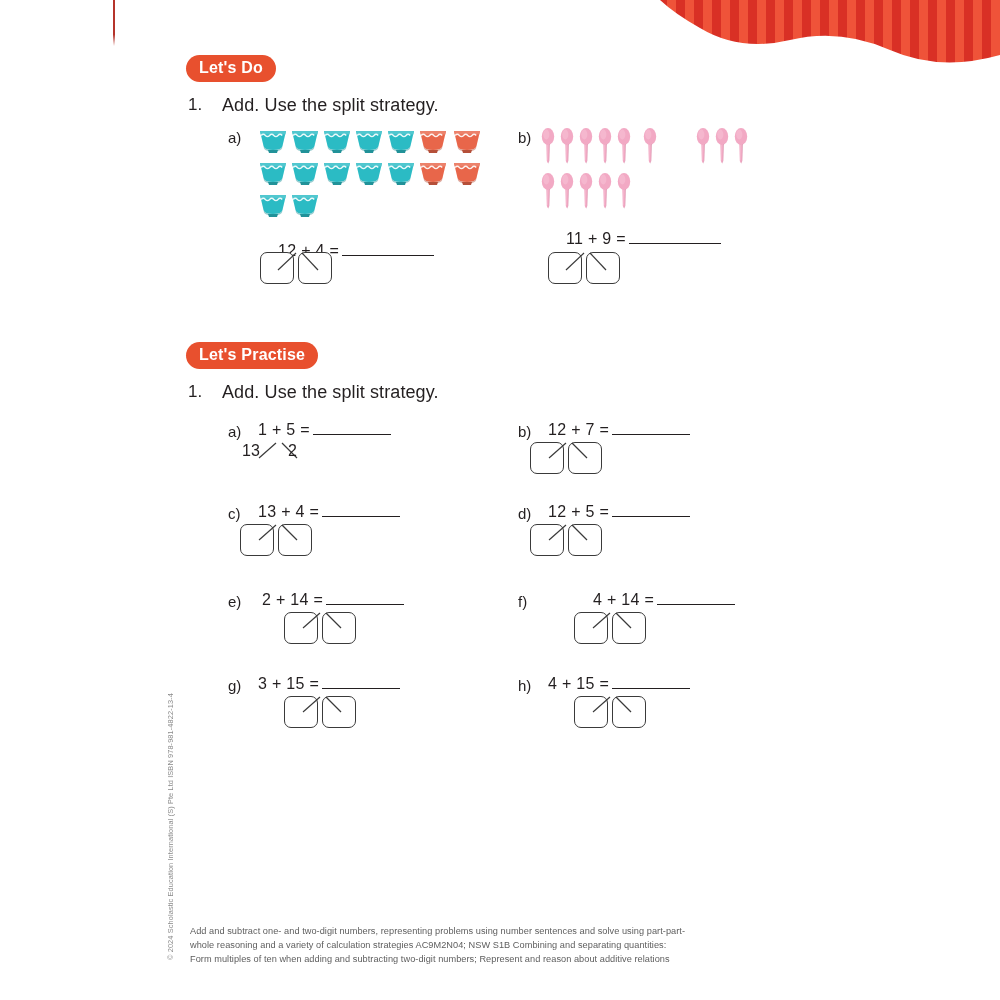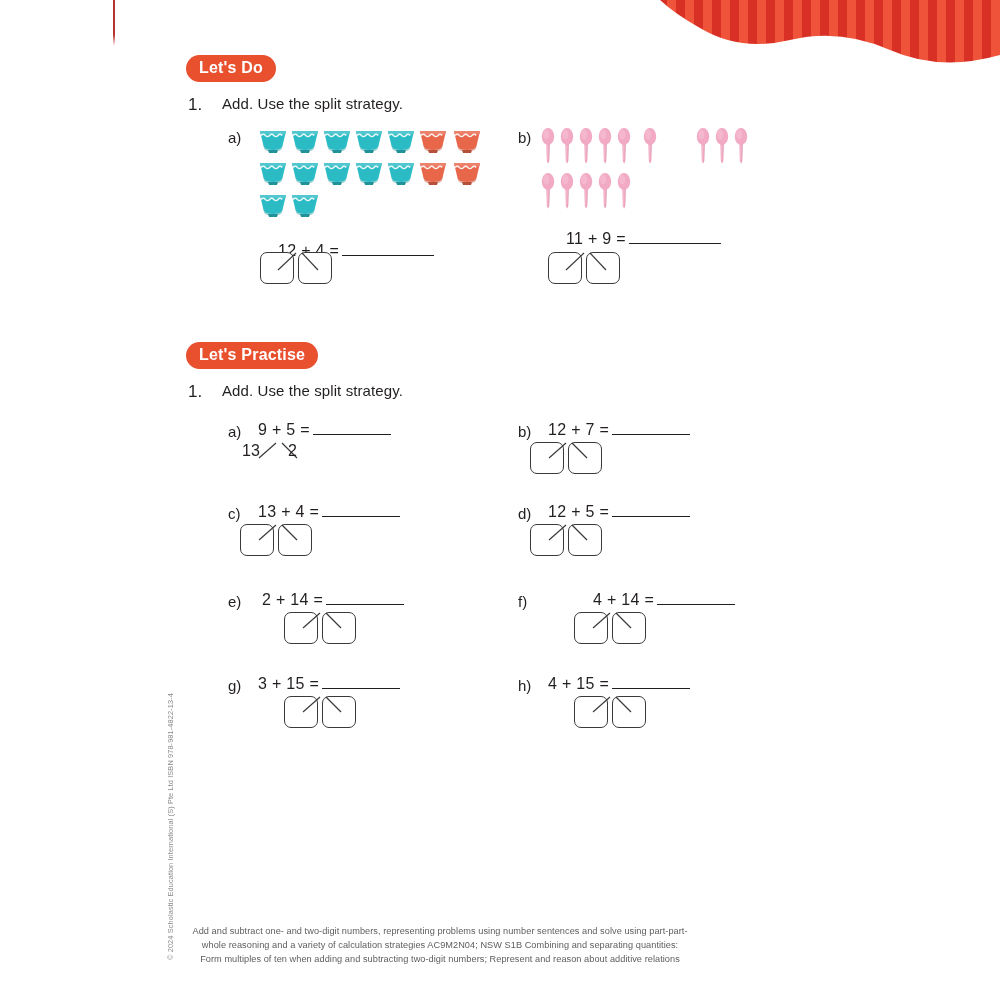--- a/index.html
+++ b/index.html
@@ -4,21 +4,21 @@
 <style>
   html,body{margin:0;padding:0;}
   body{
     width:1000px;height:1000px;
     background:#ffffff;
     font-family:"Liberation Sans", sans-serif;
     color:#231f20;
     position:relative;
     overflow:hidden;
   }
-  .page{position:absolute;inset:0;text-align:center;}
+  .page{position:absolute;inset:0;}
 
   
   .wave-wrap{position:absolute;top:0;right:0;width:360px;height:70px;overflow:hidden;}
   .wave-wrap svg{display:block;}
 
   
   .red-rule{position:absolute;left:113px;top:0;width:2px;height:46px;
     background:linear-gradient(to bottom,#b5342b 0%,#b5342b 75%,rgba(181,52,43,0) 100%);}
 
   
@@ -30,21 +30,21 @@
     border-radius:14px;
     padding:4px 13px 5px 13px;
     font-size:16px;
     letter-spacing:.2px;
     white-space:nowrap;
     line-height:1.15;
   }
 
   
   .qnum{position:absolute;font-size:17px;}
-  .qtext{position:absolute;font-size:15px;letter-spacing:.1px;}
+  .qtext{position:absolute;font-size:18px;letter-spacing:.1px;}
 
   .itemlabel{position:absolute;font-size:15px;}
 
   
   .eq{position:absolute;font-size:16px;white-space:nowrap;letter-spacing:.3px;}
   .eq .blank{
     display:inline-block;
     border-bottom:1.4px solid #231f20;
     vertical-align:baseline;
     margin-left:3px;
@@ -395,21 +395,21 @@
     </div>
   </div>
 
   <div class="badge" style="left:186px;top:342px;">Let's Practise</div>
 
   <div class="qnum" style="left:188px;top:382px;">1.</div>
   <div class="qtext" style="left:222px;top:382px;">Add. Use the split strategy.</div>
 
   <div id="practise-layer">
       <div class="itemlabel" style="left: 228px; top: 423px;">a)</div>
-      <div class="eq" style="left: 258px; top: 421px;"><span>9 + 5 =</span><span class="blank" style="width: 78px;"></span></div>
+      <div class="eq" style="left: 258px; top: 421px;"><span>1 + 5 =</span><span class="blank" style="width: 78px;"></span></div>
       <div class="splitgrp" style="left: 240px; top: 442px;">
         <div class="branches">
           <svg width="76" height="18" viewBox="0 0 76 18">
             <line x1="36" y1="1" x2="19" y2="16" stroke="#3a3a3a" stroke-width="1.2"></line>
             <line x1="42" y1="1" x2="57" y2="16" stroke="#3a3a3a" stroke-width="1.2"></line>
           </svg>
         </div>
         <div style="position: relative; height: 24px;">
           <span class="splitnum" style="left: 2px; top: 0px;">13</span>
           <span class="splitnum" style="left: 48px; top: 0px;">2</span>

